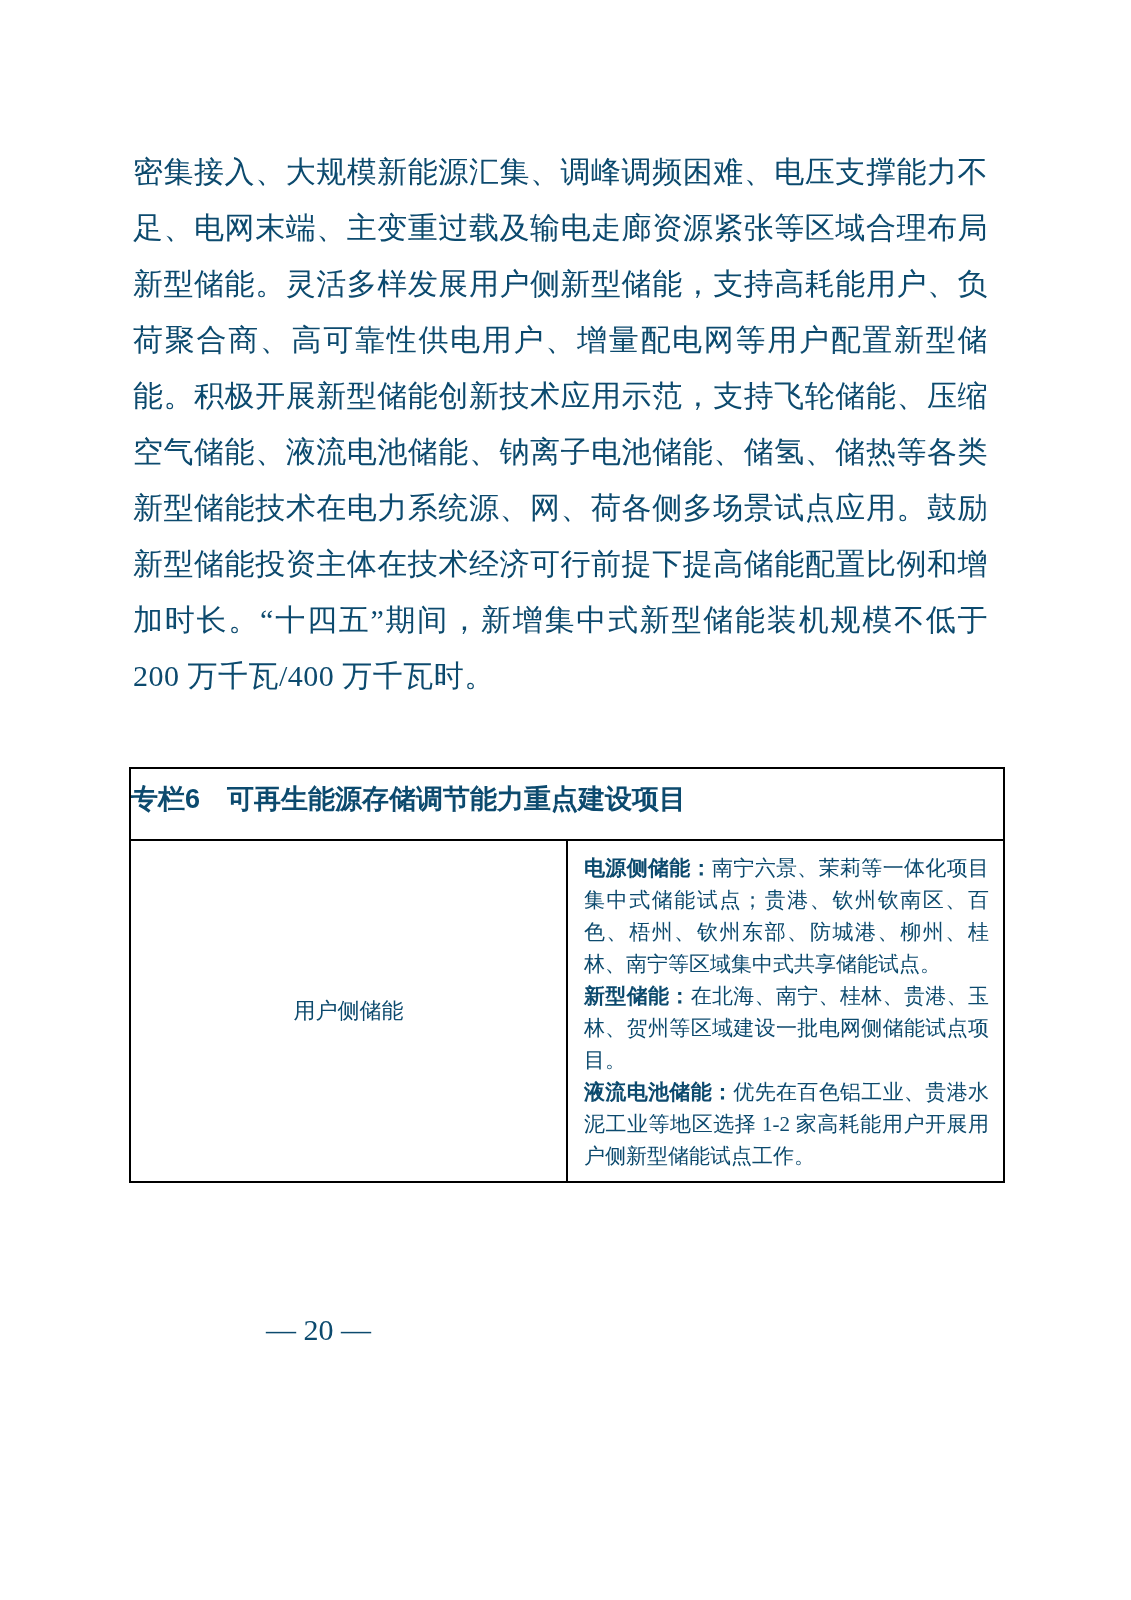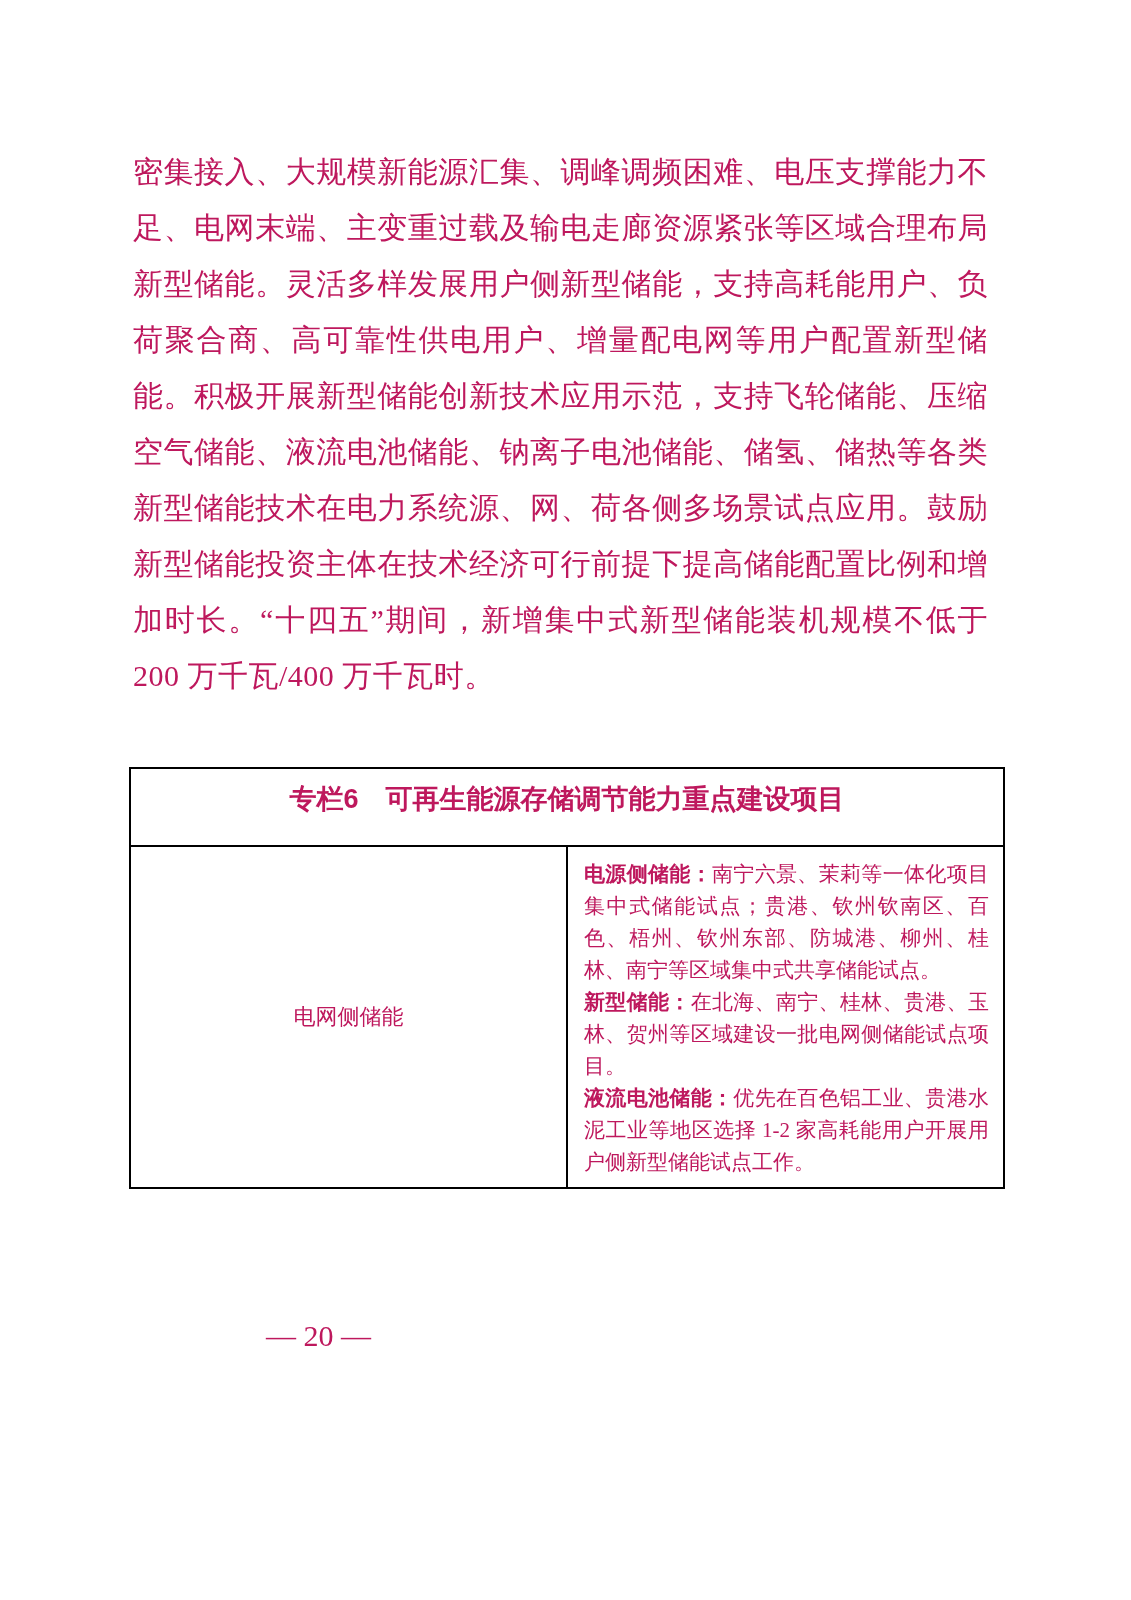--- a/index.html
+++ b/index.html
@@ -1,21 +1,21 @@
 <!DOCTYPE html>
 <html><head>
 <meta charset="utf-8">
 <style>
   * { margin: 0; padding: 0; box-sizing: border-box; }
   html, body { background: #ffffff; }
   .page {
     width: 1131px;
     height: 1600px;
     background: #ffffff;
-    color: #be185d;
+    color: #0c4a6e;
     position: relative;
     overflow: hidden;
     font-family: "Liberation Serif", "DejaVu Serif", serif;
   }
   .content { padding: 144px 143px 0 133px; }
   .para {
     font-size: 30px;
     line-height: 56px;
     text-align: justify;
     text-justify: inter-character;
@@ -27,25 +27,24 @@
     font-family: "Liberation Sans", sans-serif;
   }
   .box-table {
     border-collapse: collapse;
     table-layout: fixed;
     width: 876px;
     margin: 63px 0 0 -4px;
   }
   .box-table td { border: 2px solid #000000; }
   .box-title {
-    text-align: center;
     font-weight: bold;
     font-family: "Liberation Sans", sans-serif;
     font-size: 27px;
-    padding: 12px 0 28px 0;
+    padding: 12px 0 22px 0;
     border-radius: 28px;
   }
   .box-label {
     width: 193px;
     text-align: center;
     vertical-align: middle;
     font-size: 22px;
   }
   .box-content {
     padding: 11px 14px 9px 16px;
@@ -74,21 +73,21 @@
 
     <p class="para">密集接入、大规模新能源汇集、调峰调频困难、电压支撑能力不足、电网末端、主变重过载及输电走廊资源紧张等区域合理布局新型储能。灵活多样发展用户侧新型储能，支持高耗能用户、负荷聚合商、高可靠性供电用户、增量配电网等用户配置新型储能。积极开展新型储能创新技术应用示范，支持飞轮储能、压缩空气储能、液流电池储能、钠离子电池储能、储氢、储热等各类新型储能技术在电力系统源、网、荷各侧多场景试点应用。鼓励新型储能投资主体在技术经济可行前提下提高储能配置比例和增加时长。“十四五”期间，新增集中式新型储能装机规模不低于 200 万千瓦/400 万千瓦时。</p>
 
 
     <table class="box-table">
       <tbody>
         <tr>
           <td colspan="2" class="box-title">专栏6　可再生能源存储调节能力重点建设项目</td>
         </tr>
         <tr>
-          <td class="box-label">电网侧储能</td>
+          <td class="box-label">用户侧储能</td>
           <td class="box-content">
             <p class="entry"><strong class="entry-label">电源侧储能：</strong><span>南宁六景、茉莉等一体化项目集中式储能试点；贵港、钦州钦南区、百色、梧州、钦州东部、防城港、柳州、桂林、南宁等区域集中式共享储能试点。</span></p>
             <p class="entry"><strong class="entry-label">新型储能：</strong><span>在北海、南宁、桂林、贵港、玉林、贺州等区域建设一批电网侧储能试点项目。</span></p>
             <p class="entry"><strong class="entry-label">液流电池储能：</strong><span>优先在百色铝工业、贵港水泥工业等地区选择 1-2 家高耗能用户开展用户侧新型储能试点工作。</span></p>
           </td>
         </tr>
       </tbody>
     </table>
 
     <div class="page-number">— 20 —</div>

